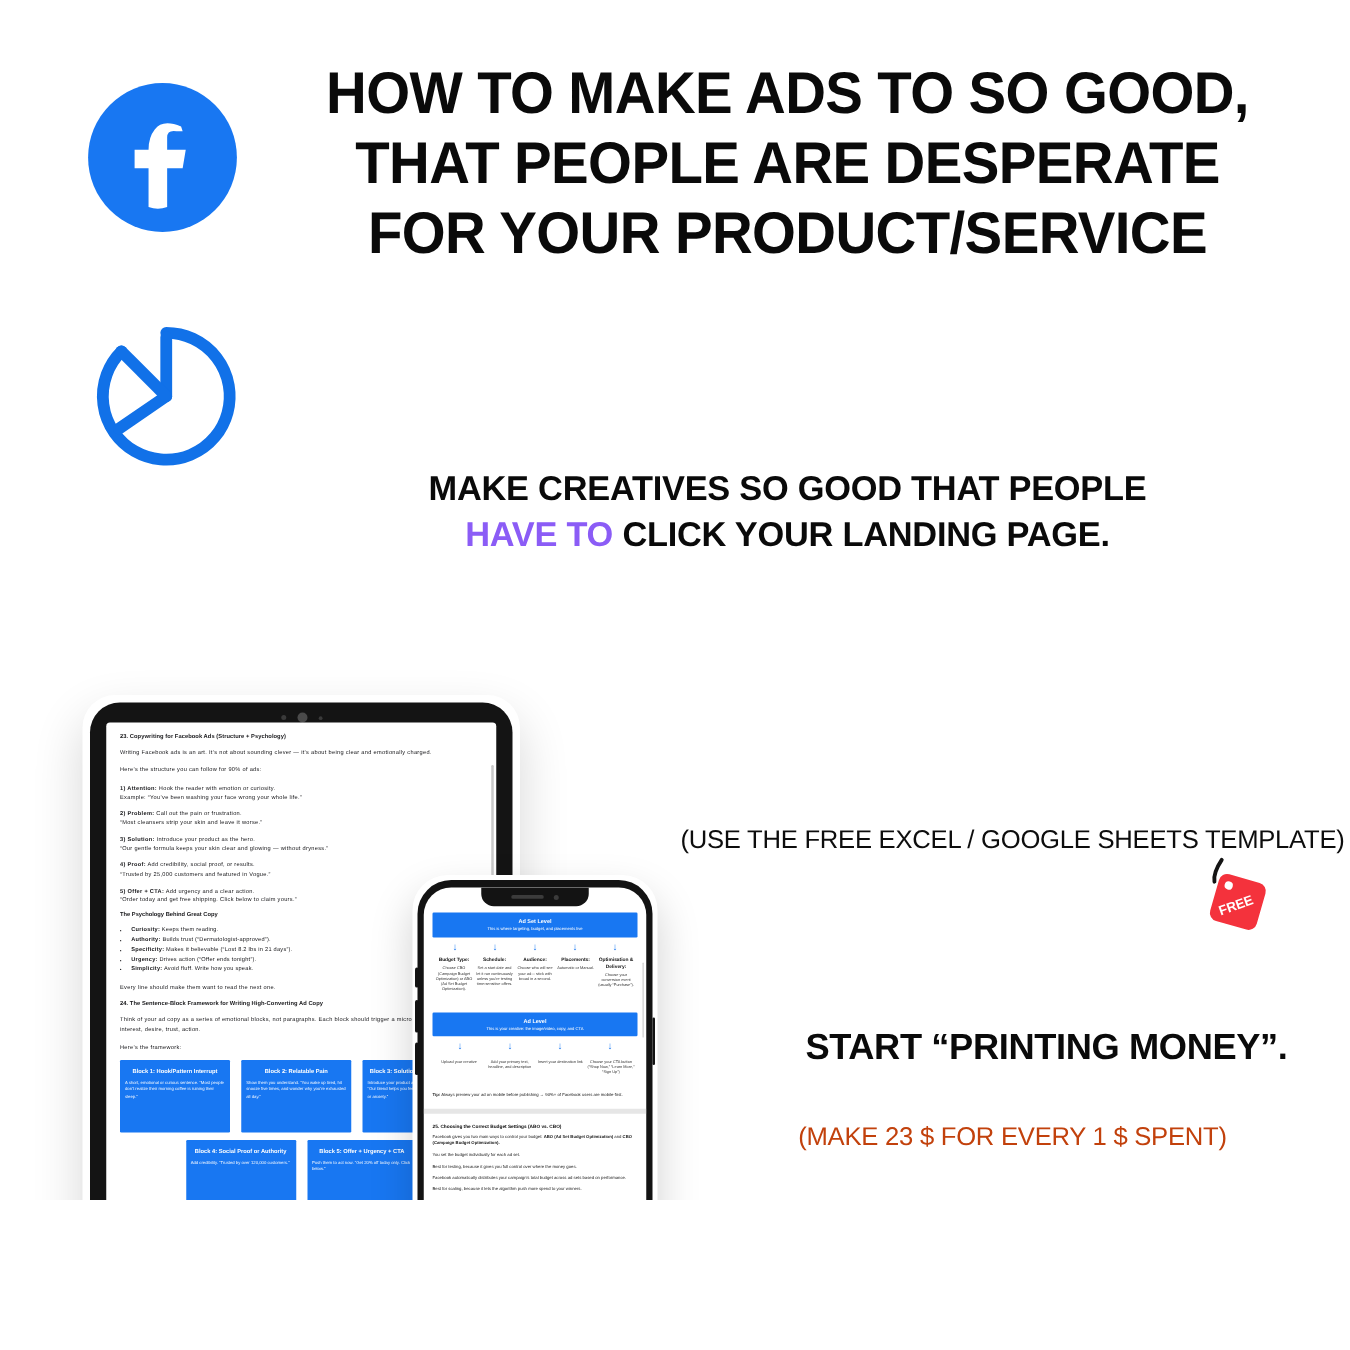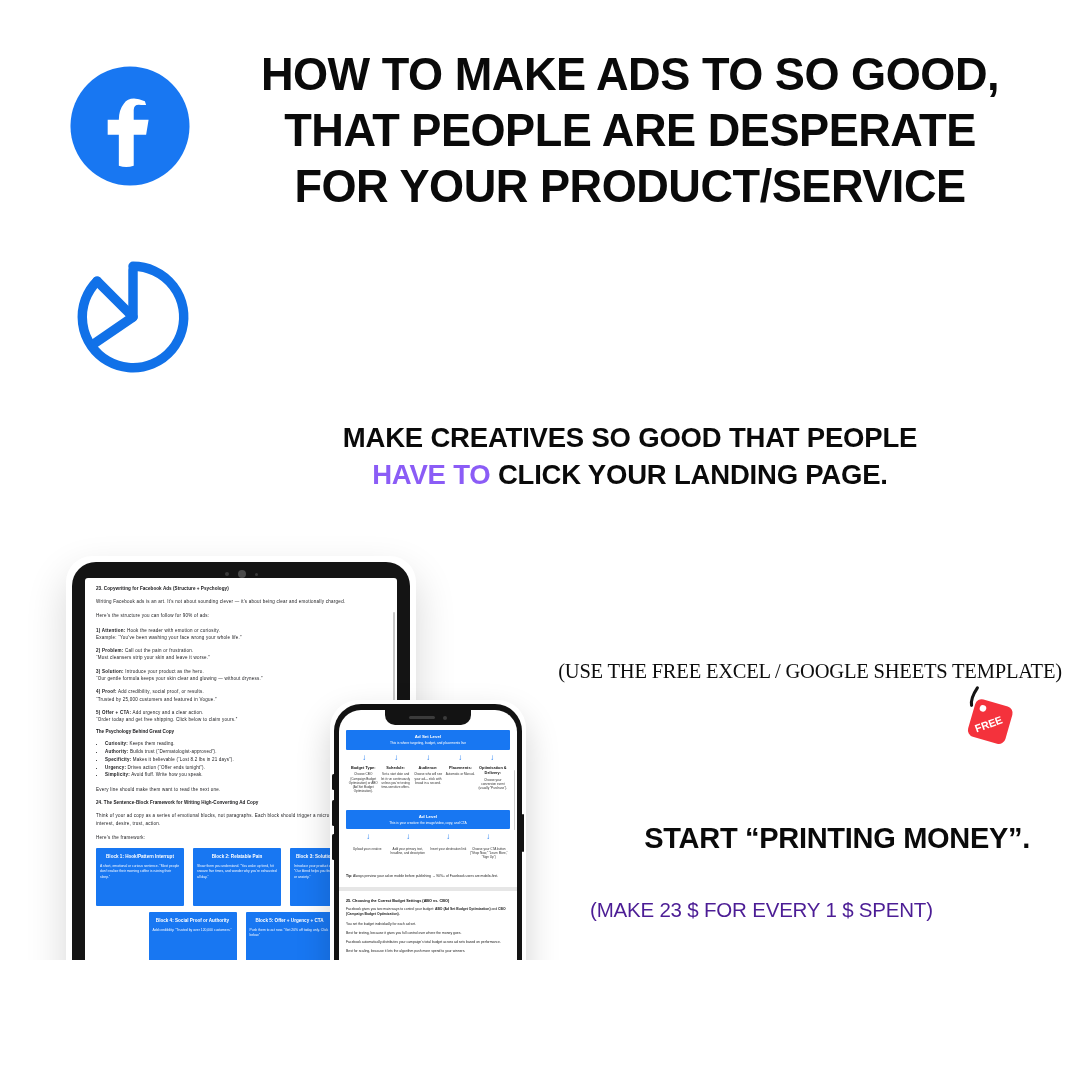--- a/index.html
+++ b/index.html
@@ -36,40 +36,40 @@
   }
   .headline .hl{display:block;white-space:nowrap;}
 
   
   .sub1{
     position:absolute;left:300px;top:284px;width:660px;text-align:center;
     font-weight:700;font-size:27px;letter-spacing:-0.2px;color:#0a0a0a;
   }
   .sub2{
     position:absolute;left:290px;top:372px;width:680px;text-align:center;
-    font-weight:700;font-size:27.5px;line-height:1.36;letter-spacing:-0.2px;color:#0a0a0a;margin-top:47px;
+    font-weight:700;font-size:27.5px;line-height:1.36;letter-spacing:-0.2px;color:#0a0a0a;
   }
   .accent{color:#8b5cf6;}
 
   
   .kpi-head{
     position:absolute;left:600px;top:608px;width:420px;text-align:center;
     font-weight:700;font-size:29px;letter-spacing:-0.3px;color:#0a0a0a;
   }
   .kpi-sub{
     position:absolute;left:540px;top:660px;width:540px;text-align:center;
-    font-weight:400;font-size:20.5px;letter-spacing:-0.2px;color:#0d0d0d;font-family:Liberation Serif, serif;
+    font-weight:400;font-size:20.5px;letter-spacing:-0.2px;color:#0d0d0d;
   }
   .money-head{
     position:absolute;left:590px;top:822px;width:440px;text-align:right;
     font-weight:700;font-size:29px;letter-spacing:-0.3px;color:#0a0a0a;
   }
   .money-sub{
-    position:absolute;left:590px;top:898px;width:440px;
-    font-weight:400;font-size:20.5px;letter-spacing:-0.2px;color:#4c1d95;
+    position:absolute;left:590px;top:898px;width:440px;text-align:center;
+    font-weight:400;font-size:20.5px;letter-spacing:-0.2px;color:#c2410c;
   }
 
   
   .free-tag{position:absolute;left:958px;top:684px;width:62px;height:64px;}
   .free-tag svg{display:block;width:100%;height:100%;}
 
   
   .device-shadow{
     position:absolute;left:66px;top:556px;width:350px;height:470px;
     border-radius:26px;background:#ffffff;

